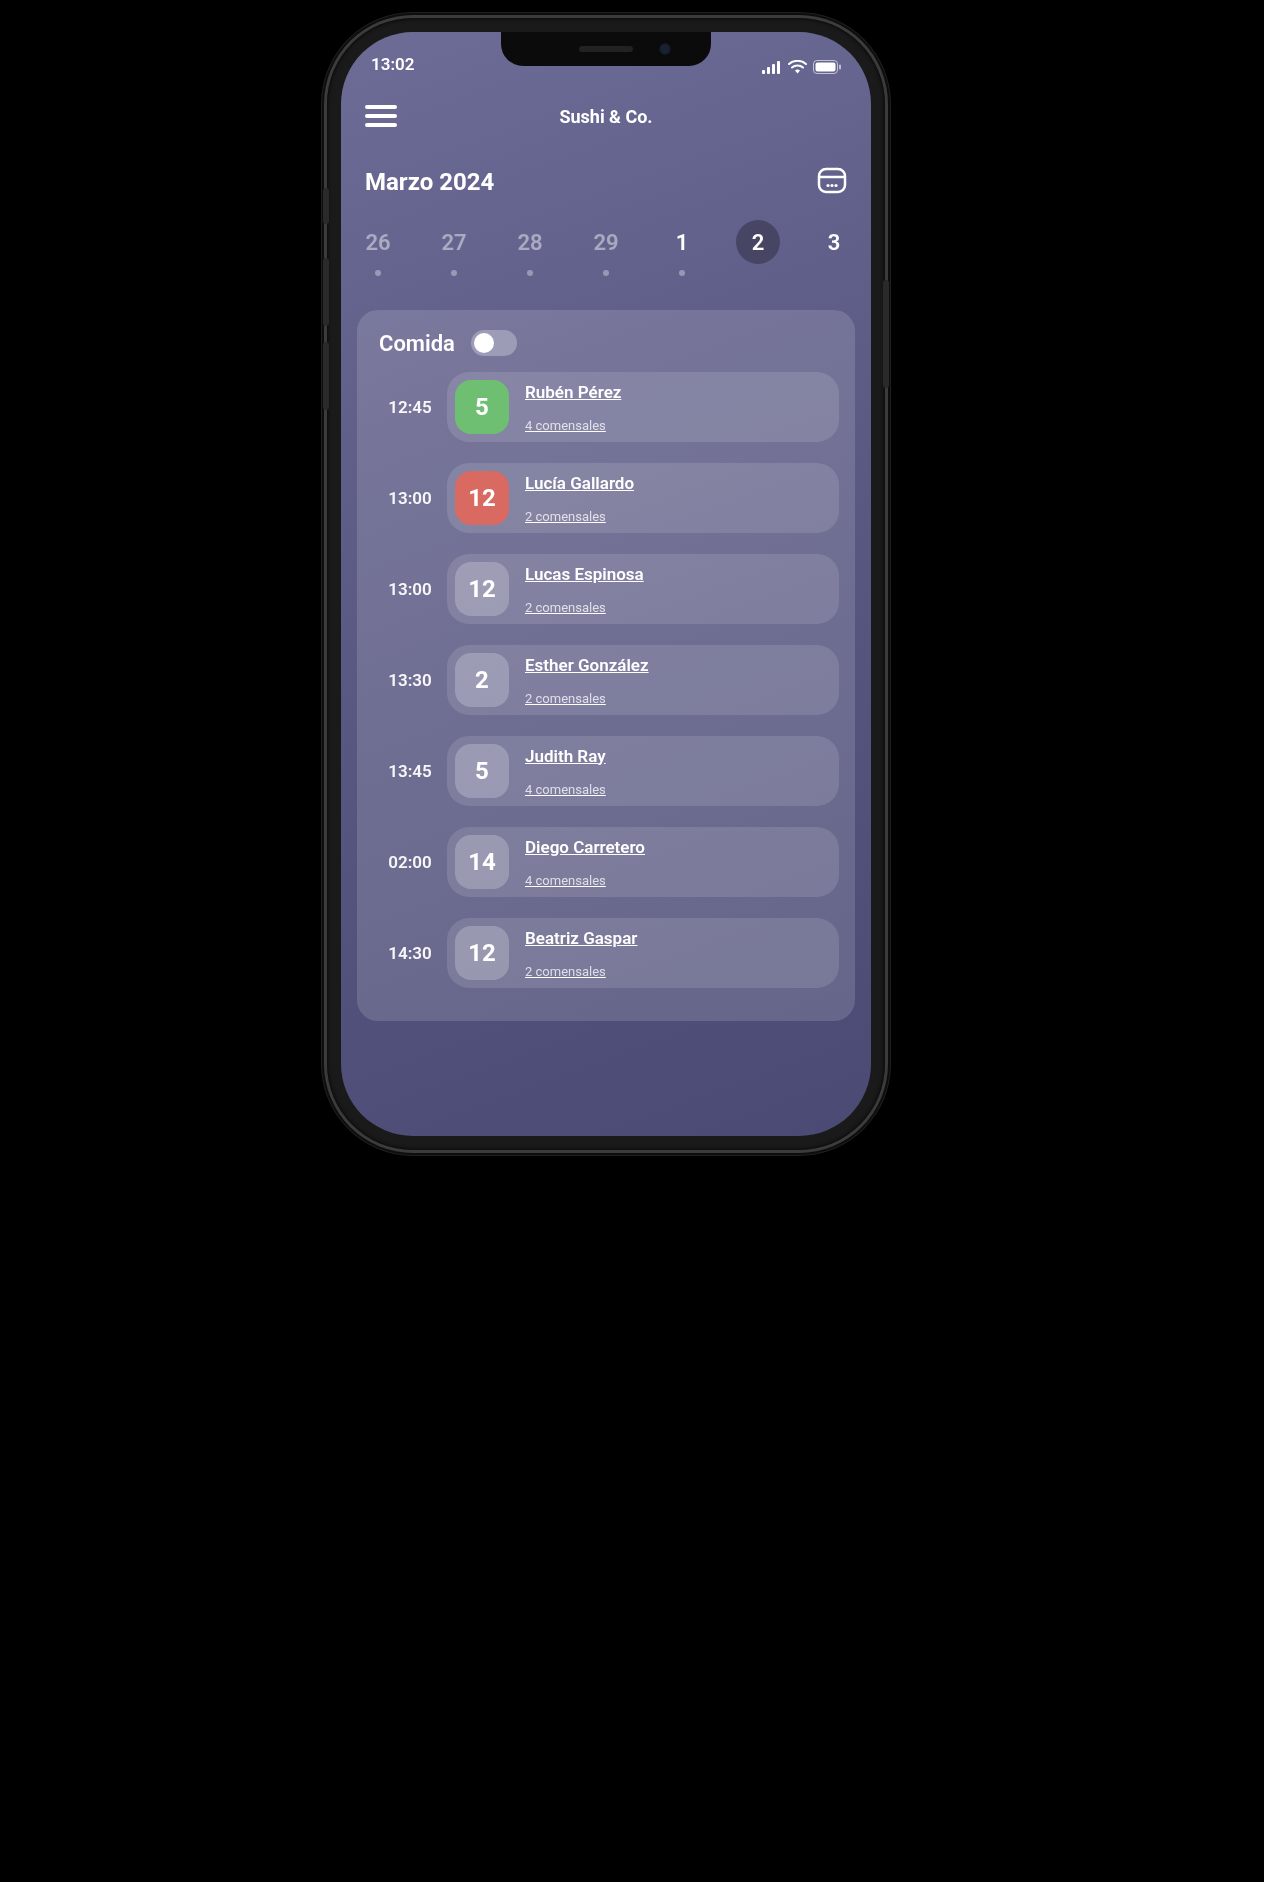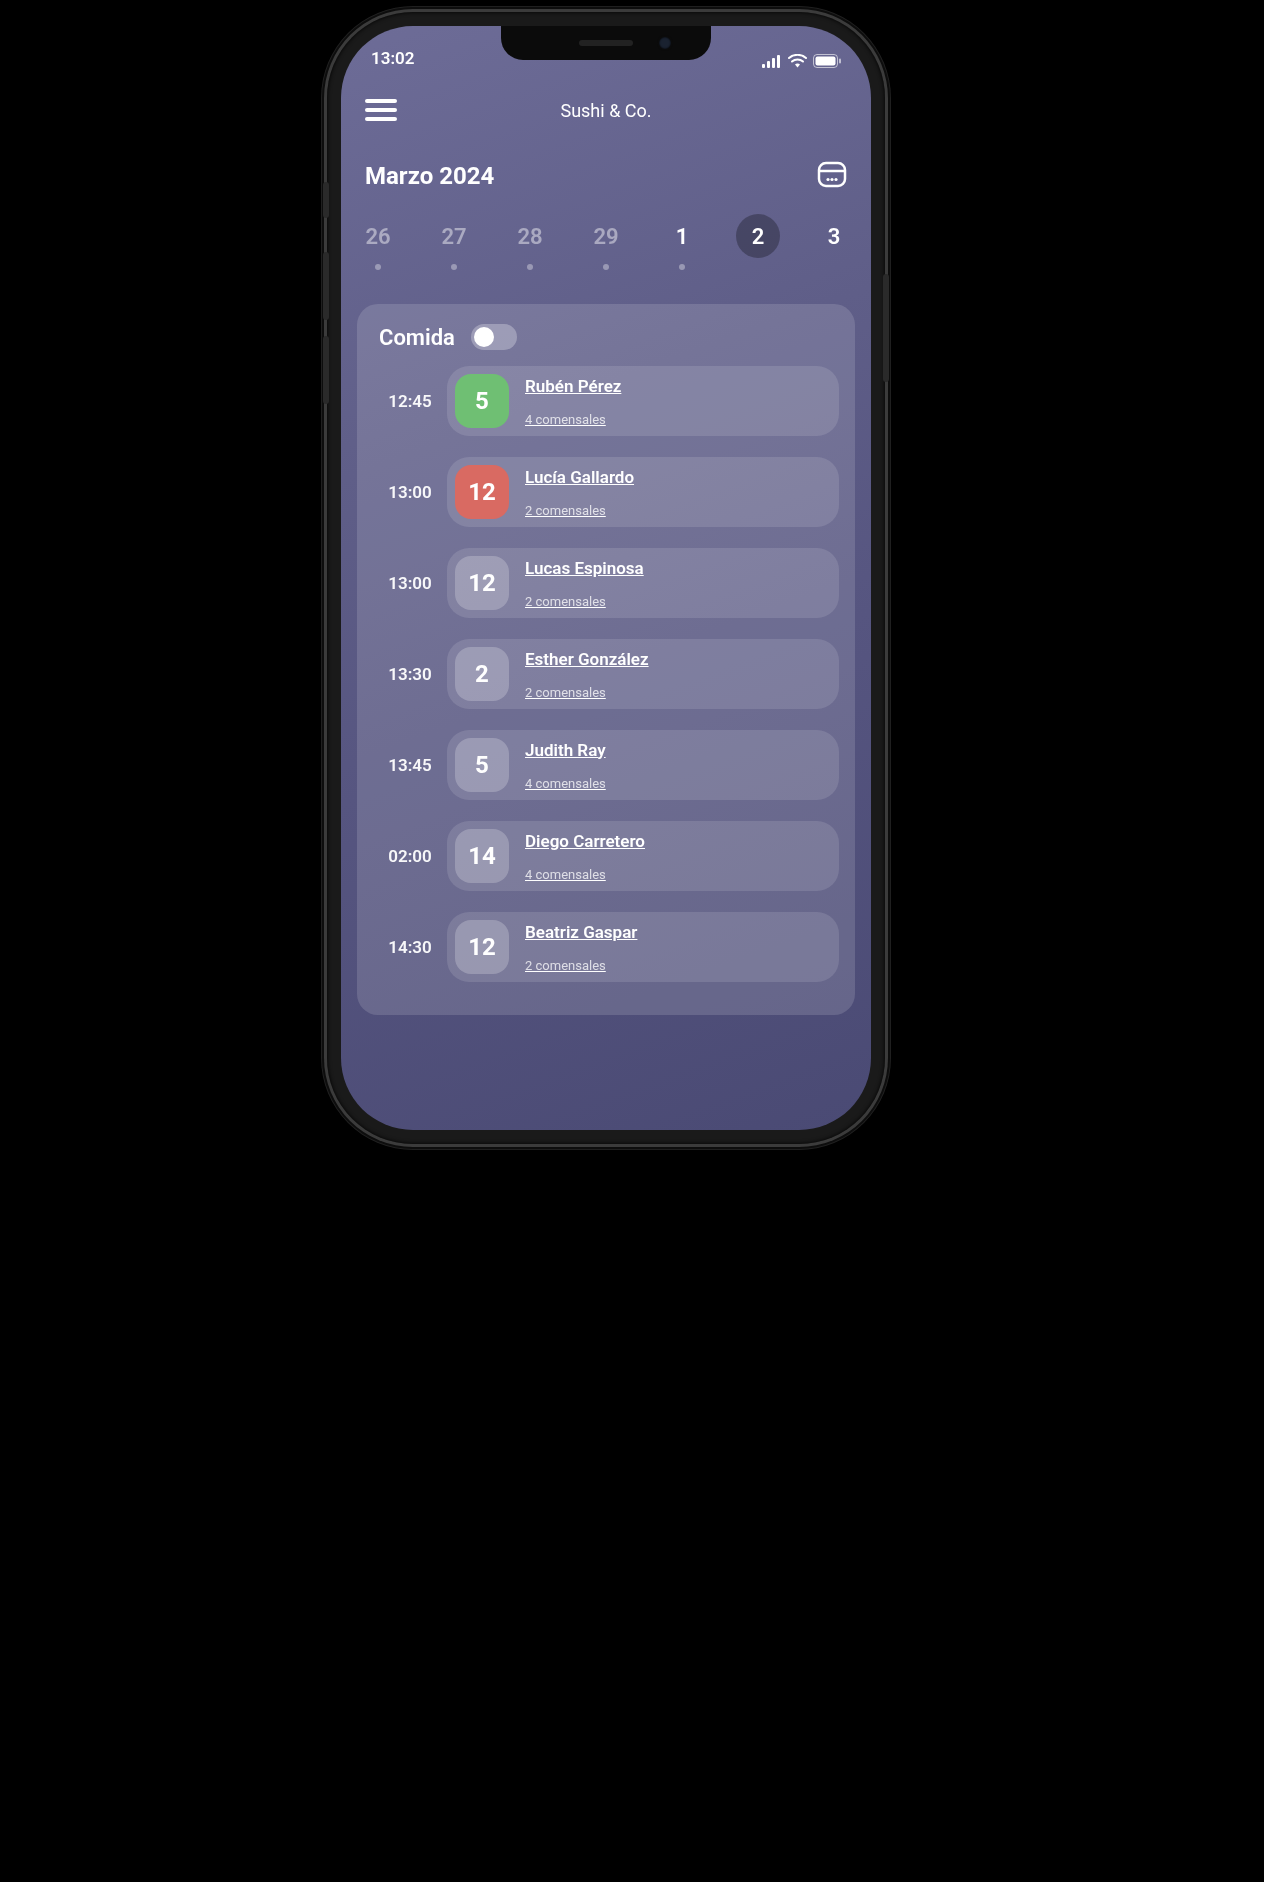--- a/index.html
+++ b/index.html
@@ -10,21 +10,21 @@
     -webkit-font-smoothing: antialiased;
     width: 1264px;
     height: 1882px;
     overflow: hidden;
   }
 
   
   .phone {
     position: absolute;
     left: 327px;
-    top: 12px;
+    top: 18px;
     width: 558px;
     height: 1132px;
     border-radius: 86px;
     background: #1a1a1a;
     box-shadow:
       0 0 0 3px #3b3b3b,
       0 0 0 6px #0d0d0d,
       inset 0 0 4px #000;
   }
   .phone::before { 
@@ -83,21 +83,21 @@
     height:40px;
     padding:0 24px;
   }
   .menu-btn {
     position:absolute; left:24px; top:50%; transform:translateY(-50%);
     width:32px; height:22px;
     display:flex; flex-direction:column; justify-content:space-between;
     cursor:pointer;
   }
   .menu-btn span { display:block; height:4px; background:#fff; border-radius:2px; }
-  .app-title { font-size:18px; font-weight:400; }
+  .app-title { font-size:18px; font-weight:700; }
 
   
   .month-row {
     margin-top:30px;
     padding:0 24px;
     display:flex; align-items:center; justify-content:space-between;
   }
   .month-label { font-size:24px; font-weight:700; }
   .cal-btn { cursor:pointer; }
 

